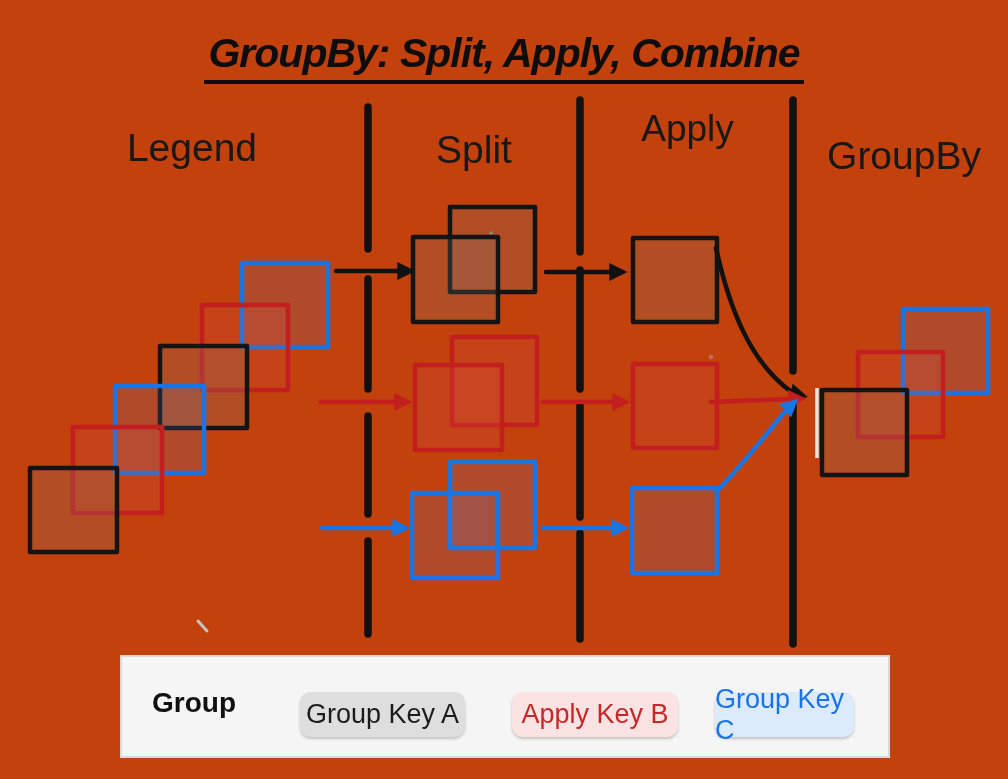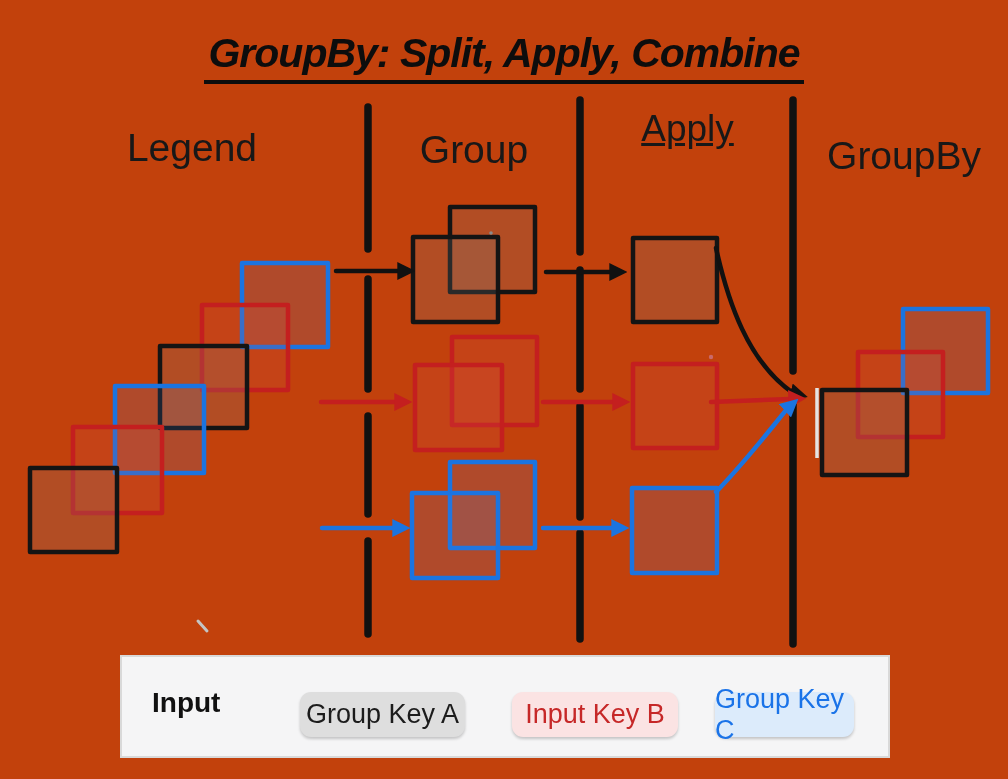--- a/index.html
+++ b/index.html
@@ -8,21 +8,21 @@
 
   
   .title{position:absolute;top:30px;left:0;width:100%;text-align:center;
          font-size:41px;font-weight:700;font-style:italic;letter-spacing:-1px;color:#0d0d0d;}
   .title span{display:inline-block;border-bottom:4.5px solid #0d0d0d;padding:0 4px 3px 4px;}
 
   
   .col-label{position:absolute;color:#181818;font-size:39px;text-align:center;}
   .lbl-input{left:102px;top:126px;width:180px;}
   .lbl-split{left:384px;top:128px;width:180px;}
-  .lbl-apply{left:600px;top:106px;width:175px;font-size:37px;line-height:1.22;text-decoration:underline;}
+  .lbl-apply{left:600px;top:106px;width:175px;font-size:37px;line-height:1.22;}
   .lbl-combine{left:800px;top:134px;width:208px;}
 
   
   .canvas{position:absolute;left:0;top:0;width:1008px;height:779px;}
   .sq{stroke-width:4.5;stroke-linejoin:round;}
   .sq-a{fill:rgba(125,125,125,0.22);stroke:#141414;}
   .sq-b{fill:rgba(219,80,80,0.16);stroke:#c41f1f;}
   .sq-c{fill:rgba(70,135,235,0.14);stroke:#1b74e0;}
   .divider{stroke:#111111;stroke-width:7.5;stroke-linecap:round;}
   .arrow{fill:none;stroke-width:4.5;stroke-linecap:round;}
@@ -115,26 +115,26 @@
     <line x1="817" y1="388" x2="817" y2="458" stroke="#e4e4e4" stroke-width="3.5"></line>
     <circle cx="491" cy="233" r="1.8" fill="#8a8a8a"></circle>
     <circle cx="711" cy="357" r="2.2" fill="#c96a6a"></circle>
   </svg>
 
   <div class="title">
     <span>GroupBy: Split, Apply, Combine</span>
   </div>
 
   <div class="col-label lbl-input">Legend</div>
-  <div class="col-label lbl-split">Group</div>
+  <div class="col-label lbl-split">Split</div>
   <div class="col-label lbl-apply">
     <div>Apply</div>
   </div>
   <div class="col-label lbl-combine">GroupBy</div>
 
   <div class="legend">
-    <span class="legend-title">Input</span>
+    <span class="legend-title">Group</span>
     <span class="chip chip-a">Group Key A</span>
-    <span class="chip chip-b">Input Key B</span>
+    <span class="chip chip-b">Apply Key B</span>
     <span class="chip chip-c">Group Key C</span>
   </div>
 
 </div>
 
 </body></html>

